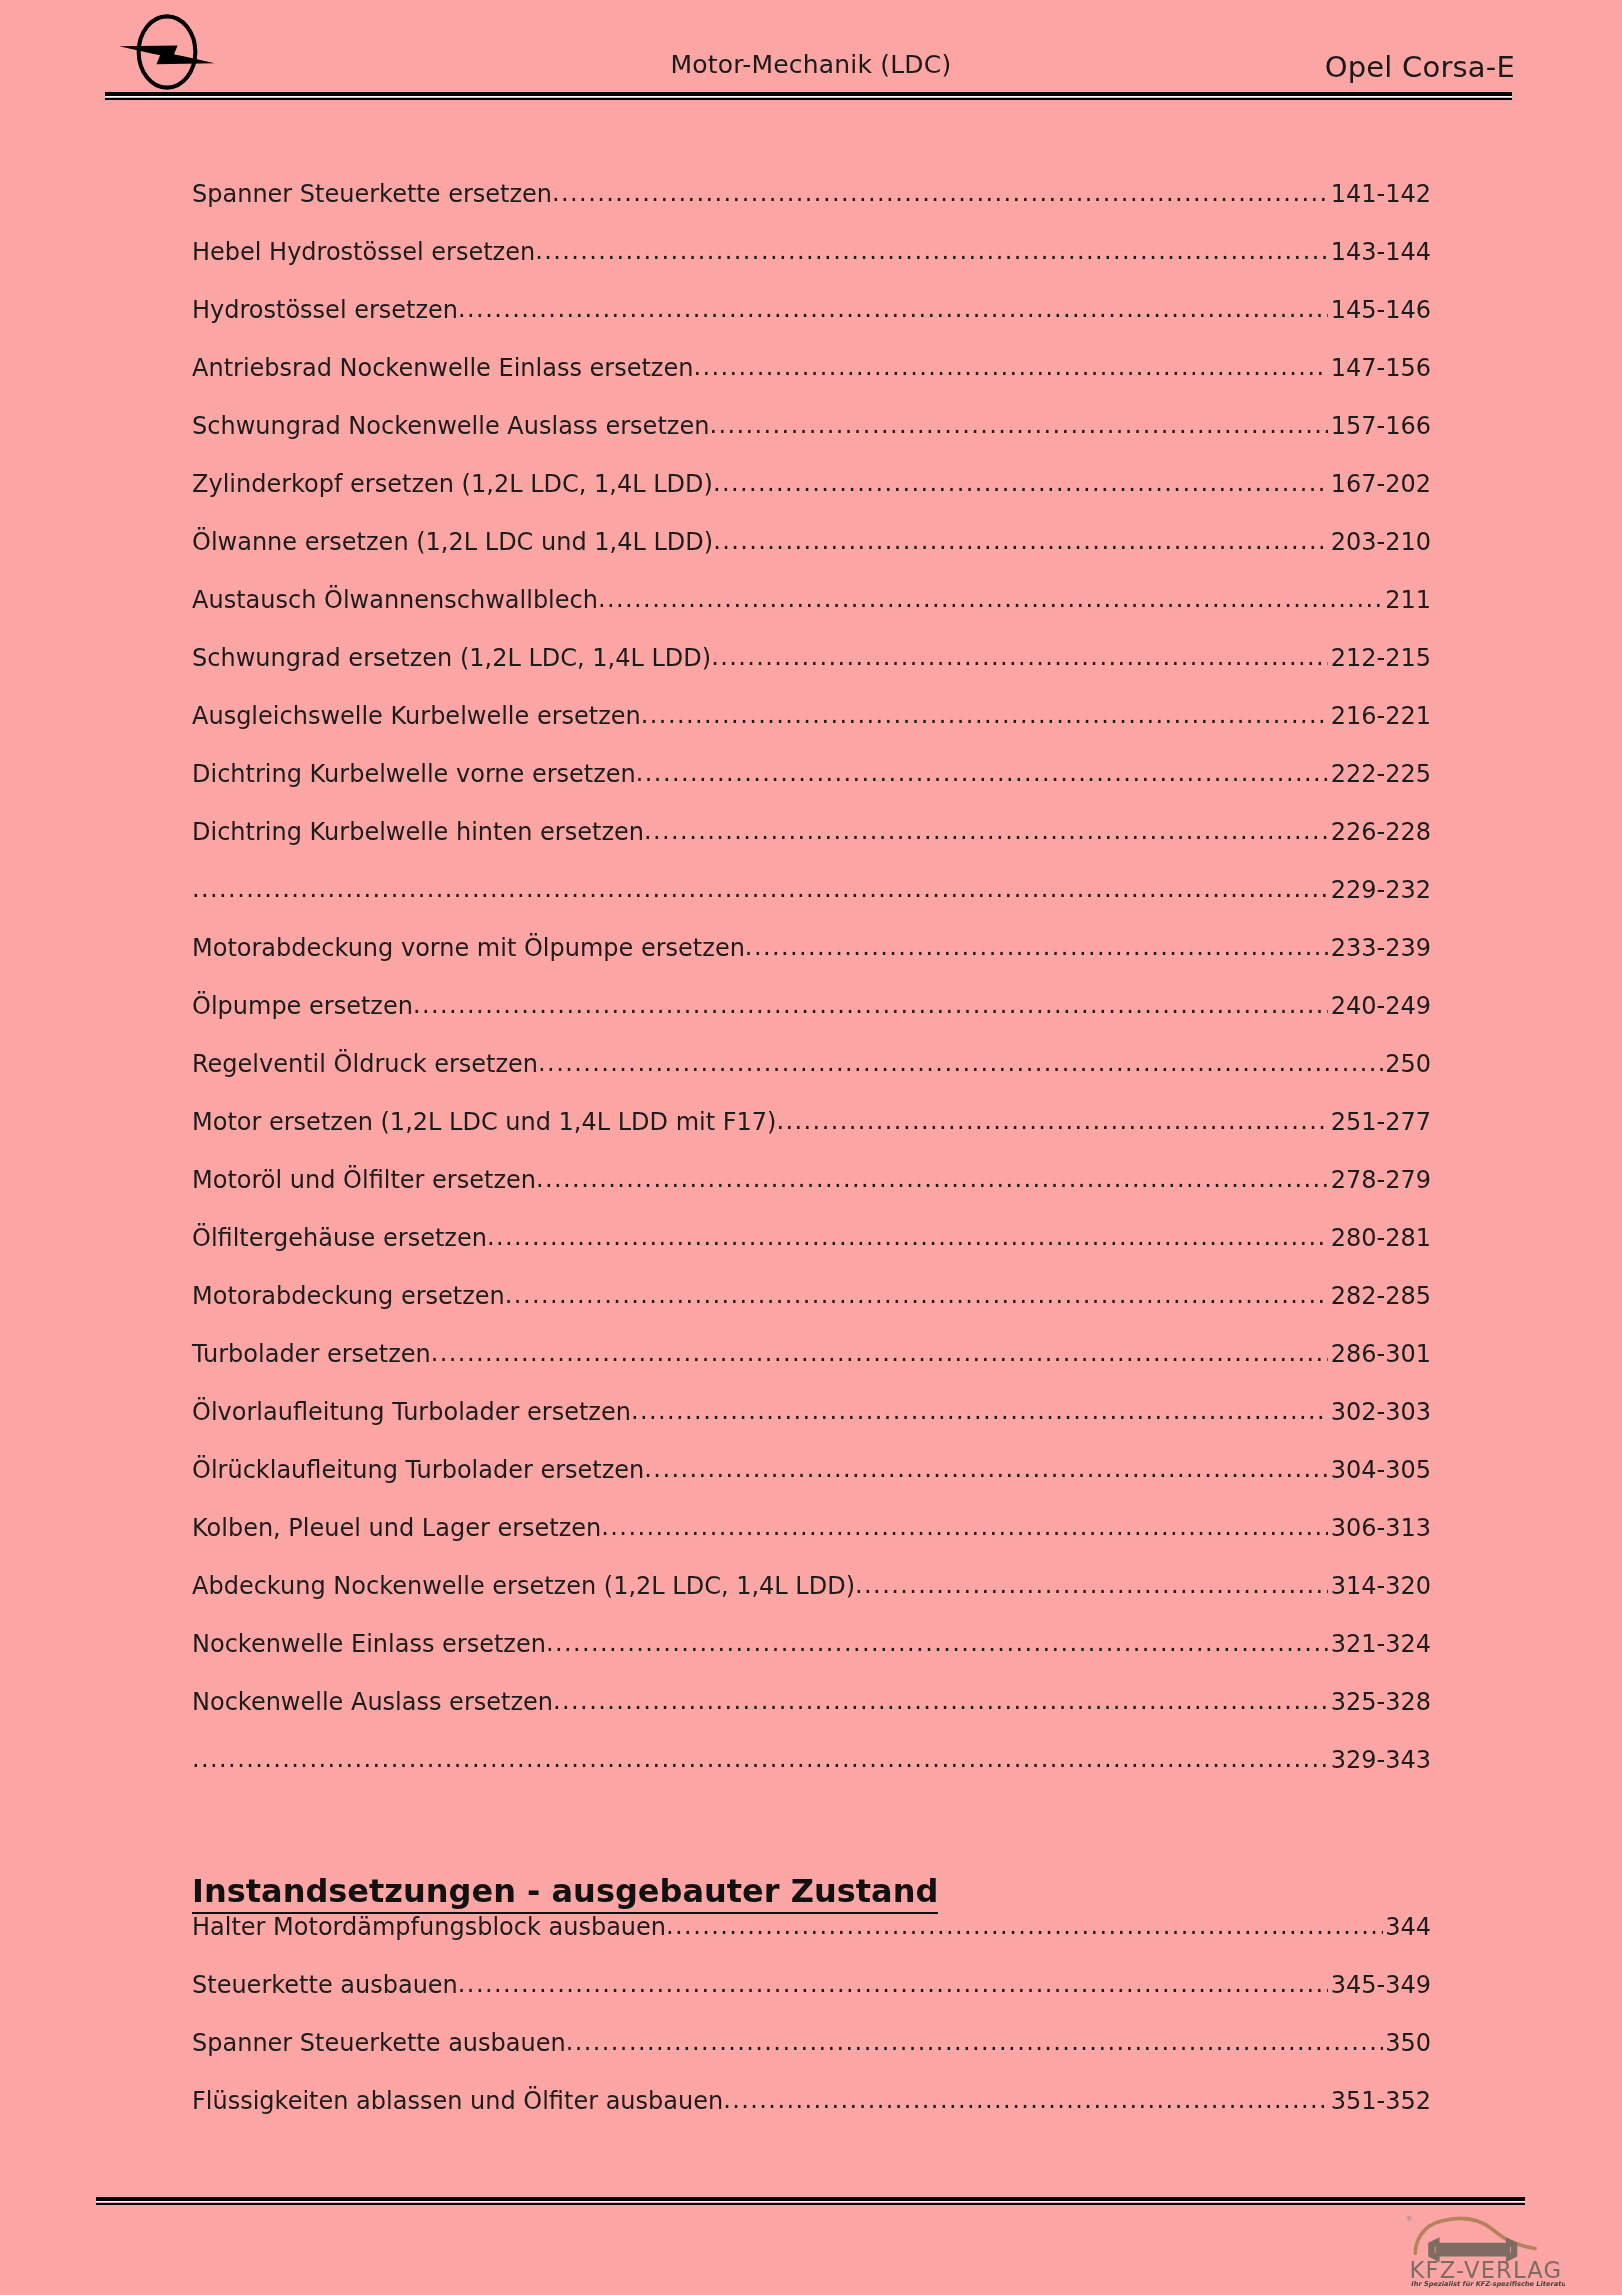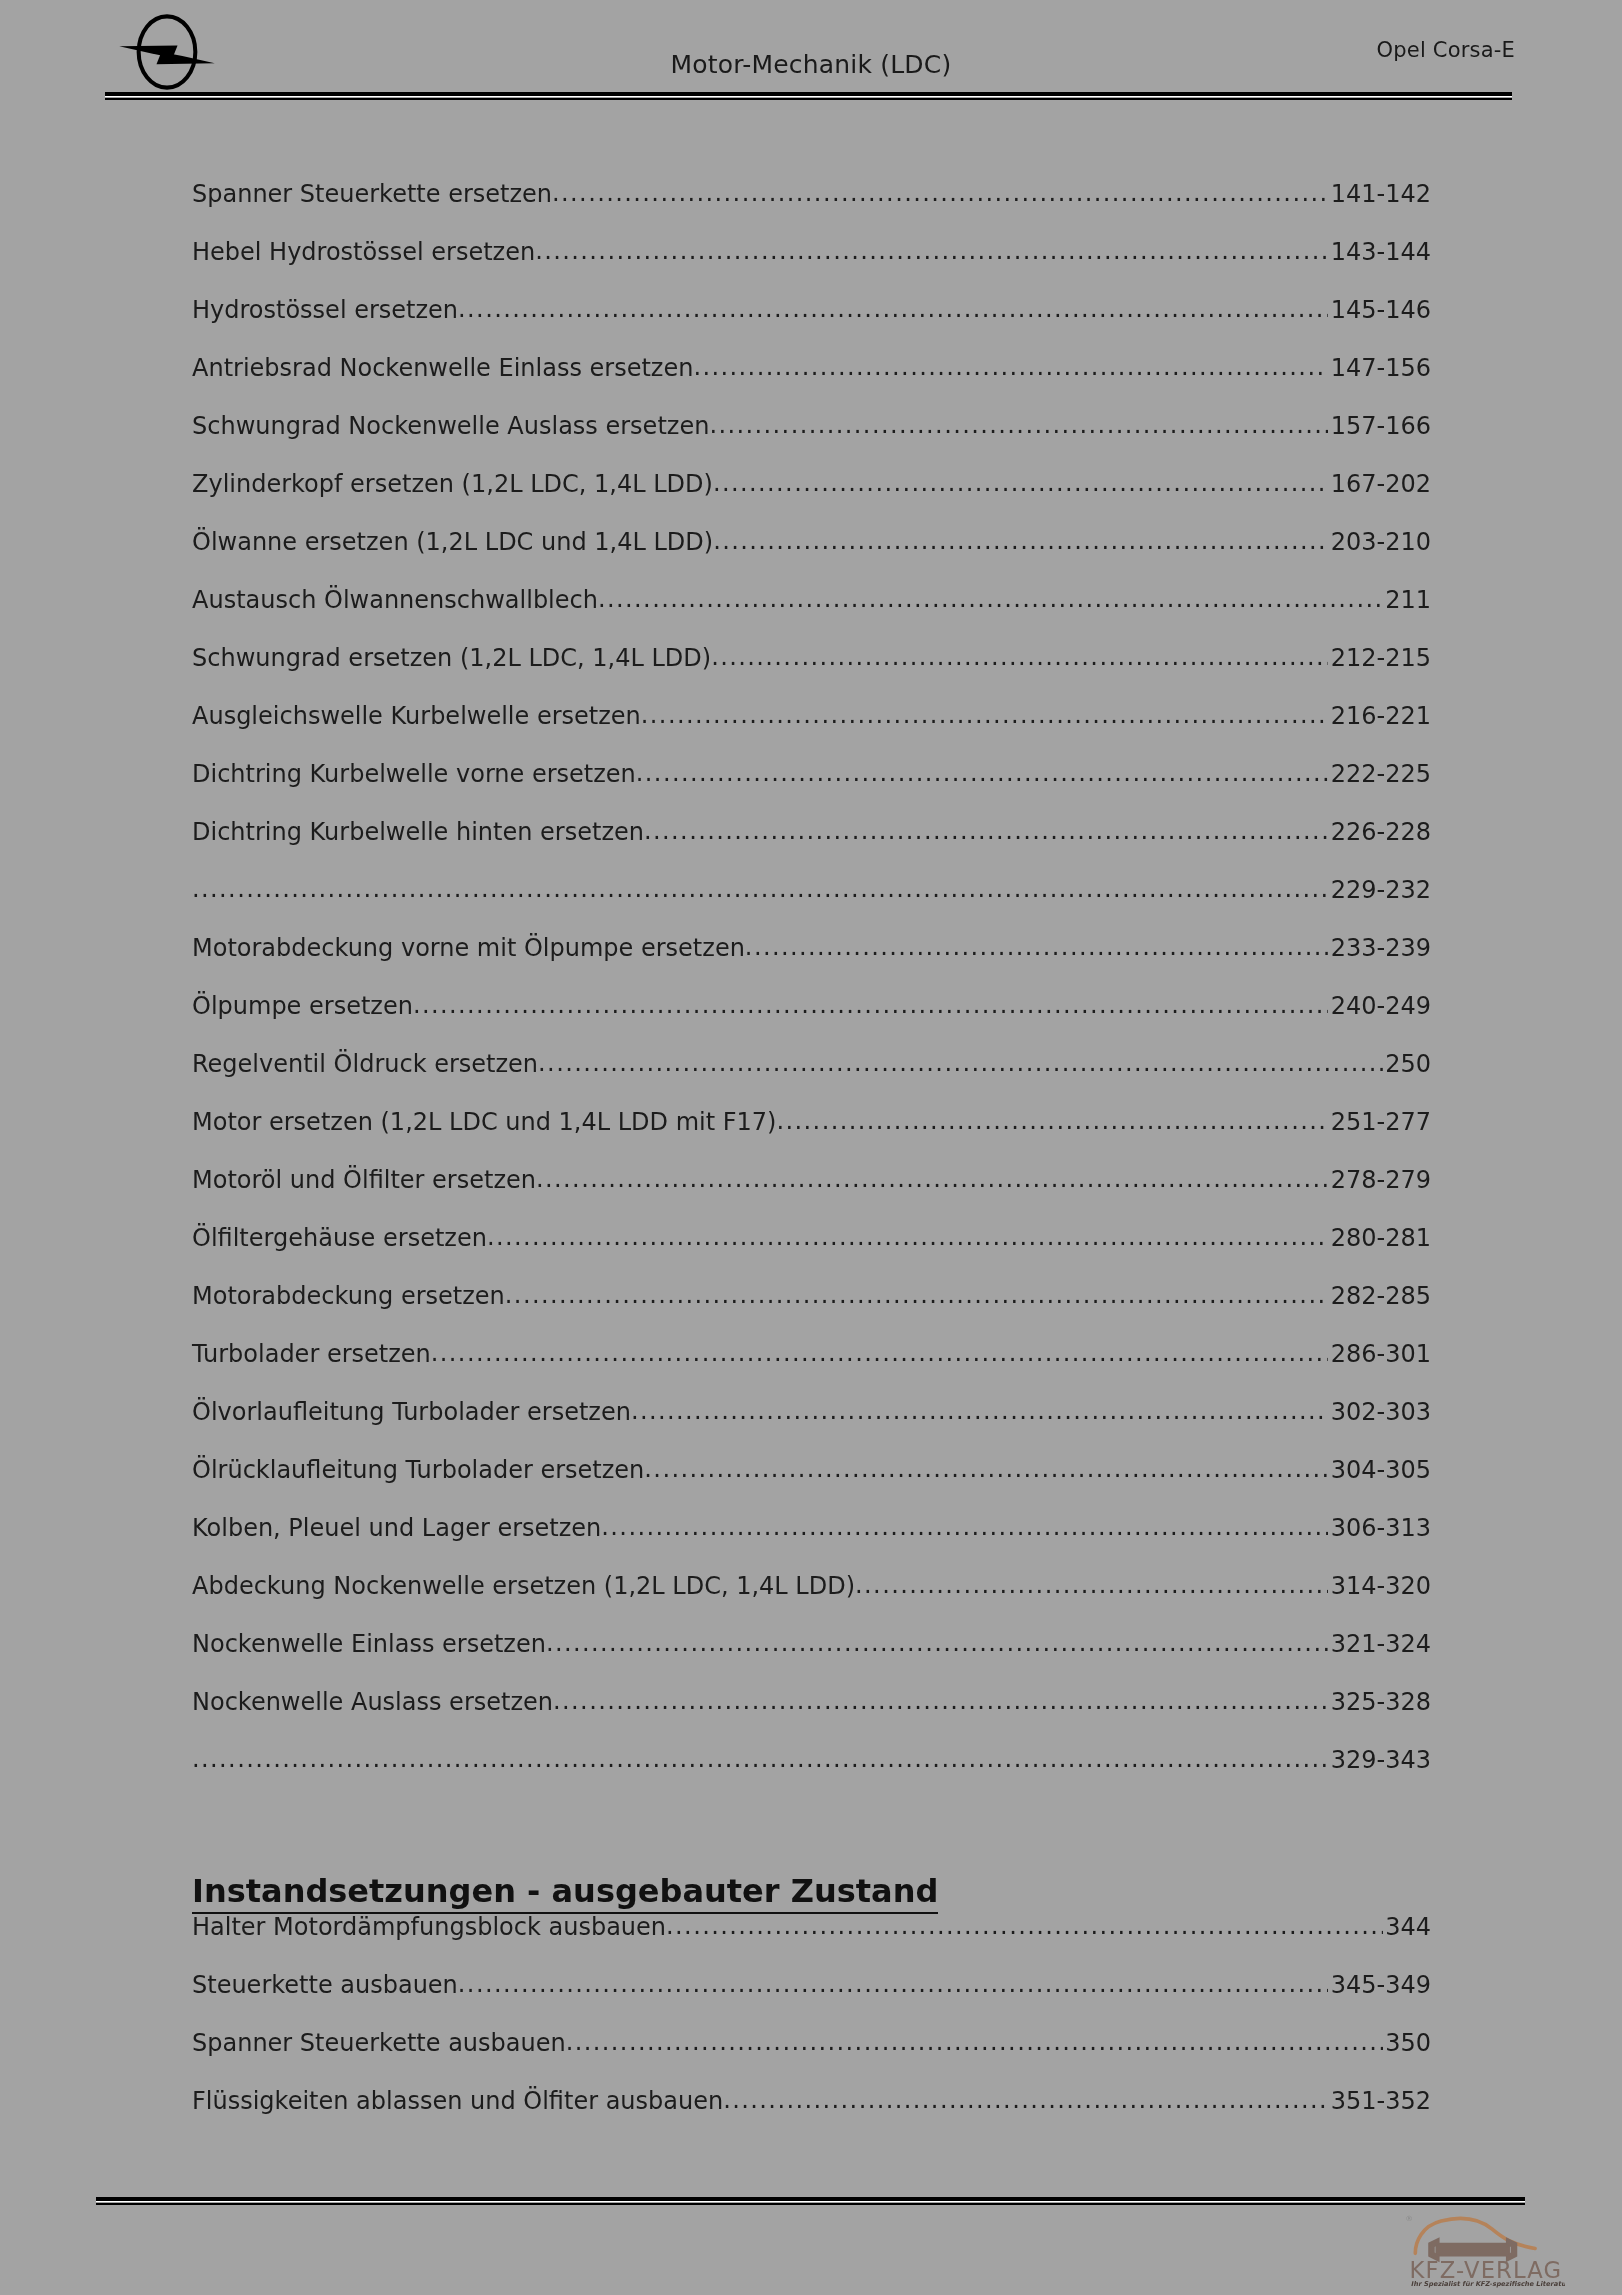--- a/index.html
+++ b/index.html
@@ -4,21 +4,21 @@
 <style>
   html, body {
     margin: 0;
     padding: 0;
     background: #ffffff;
   }
   .page {
     position: relative;
     width: 1622px;
     height: 2295px;
-    background: #a3a3a3;
+    background: #fca5a5;
     font-family: "DejaVu Sans", sans-serif;
     overflow: hidden;
   }
 
   
   .header {
     position: absolute;
     left: 0;
     top: 0;
     width: 1622px;
@@ -39,22 +39,22 @@
     top: 50px;
     width: 1622px;
     text-align: center;
     font-size: 25px;
     color: #1a1a1a;
     letter-spacing: 0.2px;
   }
   .header-right {
     position: absolute;
     right: 107px;
-    top: 38px;
-    font-size: 21px;
+    top: 50px;
+    font-size: 29px;
     color: #1a1a1a;
     letter-spacing: 0.2px;
   }
   .header-rule {
     position: absolute;
     left: 105px;
     top: 92px;
     width: 1407px;
     height: 4px;
     background: #000000;

